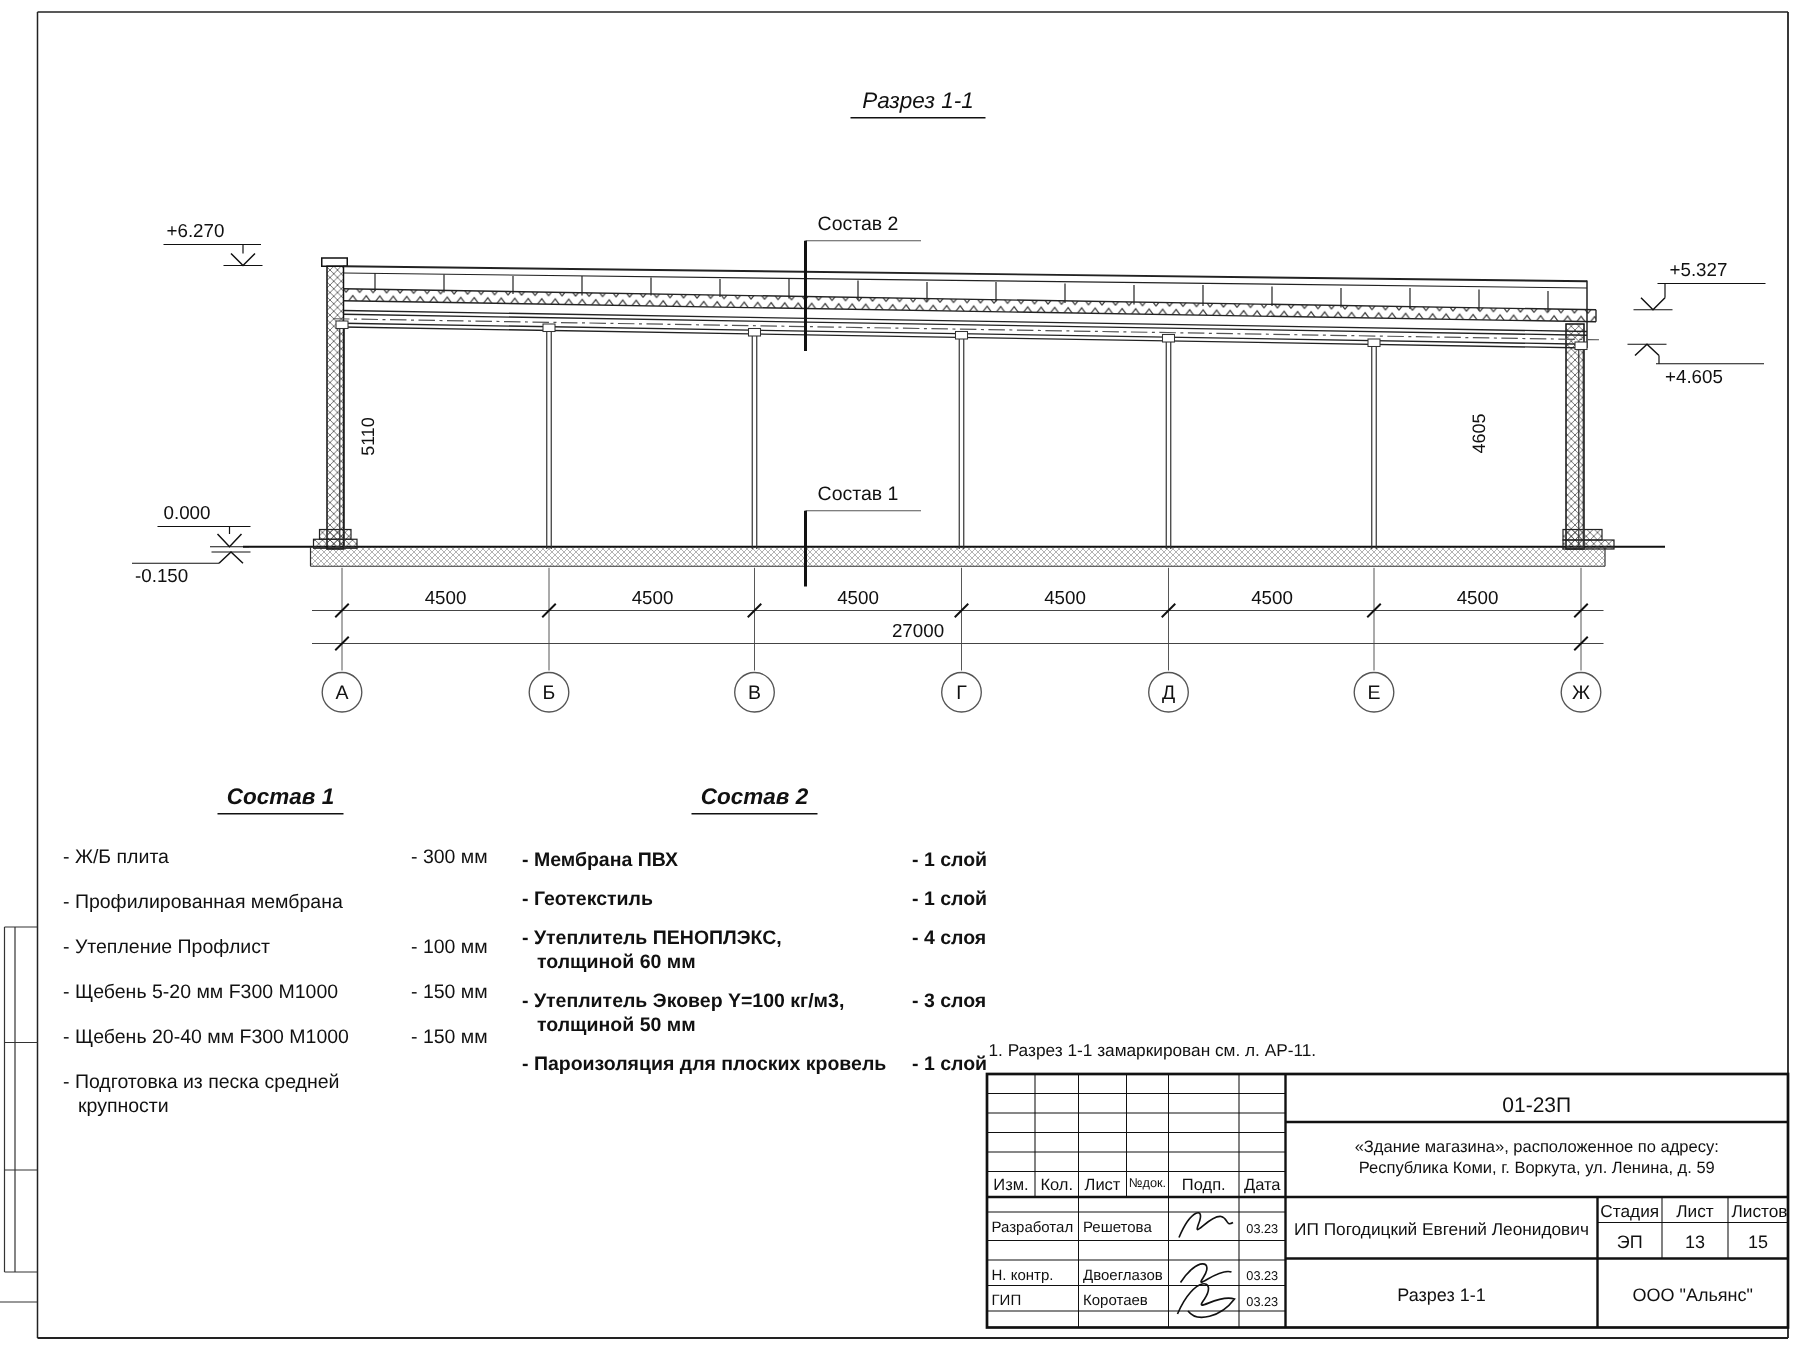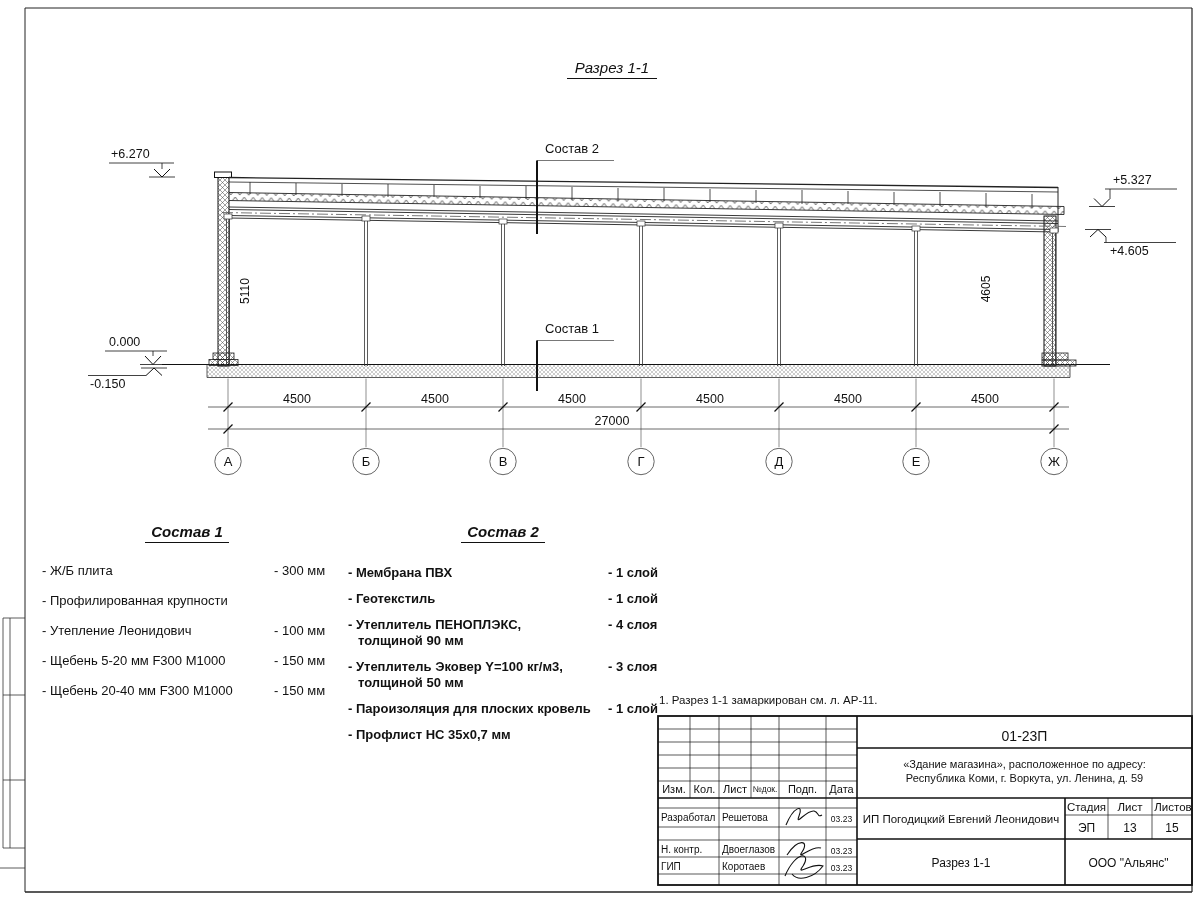--- a/index.html
+++ b/index.html
@@ -339,58 +339,59 @@
   <span>Разрез 1-1</span>
 </div>
 
 <div class="sostav" id="sostav1">
   <h3><span>Состав 1</span></h3>
   <div class="srow">
     <div class="nm">- Ж/Б плита</div>
     <div class="vl">- 300 мм</div>
   </div>
   <div class="srow">
-    <div class="nm">- Профилированная крупности</div>
+    <div class="nm">- Профилированная мембрана</div>
     <div class="vl"></div>
   </div>
   <div class="srow">
-    <div class="nm">- Утепление Леонидович</div>
+    <div class="nm">- Утепление Профлист</div>
     <div class="vl">- 100 мм</div>
   </div>
   <div class="srow">
     <div class="nm">-  Щебень 5-20 мм F300 М1000</div>
     <div class="vl">- 150 мм</div>
   </div>
   <div class="srow">
     <div class="nm">-  Щебень 20-40 мм F300 М1000</div>
     <div class="vl">- 150 мм</div>
   </div>
+  <div class="srow">
+    <div class="nm">- Подготовка из песка средней
+крупности</div>
+    <div class="vl"></div>
+  </div>
 </div>
 
 <div class="sostav" id="sostav2">
   <h3><span>Состав 2</span></h3>
   <div class="srow">
     <div class="nm">- Мембрана ПВХ</div>
     <div class="vl">- 1 слой</div>
   </div>
   <div class="srow">
     <div class="nm">- Геотекстиль</div>
     <div class="vl">- 1 слой</div>
   </div>
   <div class="srow">
     <div class="nm">- Утеплитель ПЕНОПЛЭКС,
-толщиной 90 мм</div>
+толщиной 60 мм</div>
     <div class="vl">- 4 слоя</div>
   </div>
   <div class="srow">
     <div class="nm">- Утеплитель Эковер Y=100 кг/м3,
 толщиной 50 мм</div>
     <div class="vl">- 3 слоя</div>
   </div>
   <div class="srow">
     <div class="nm">- Пароизоляция для плоских кровель</div>
     <div class="vl">- 1 слой</div>
   </div>
-  <div class="srow">
-    <div class="nm">- Профлист НС 35х0,7 мм</div>
-    <div class="vl"></div>
-  </div>
 </div>
 
 </body></html>

